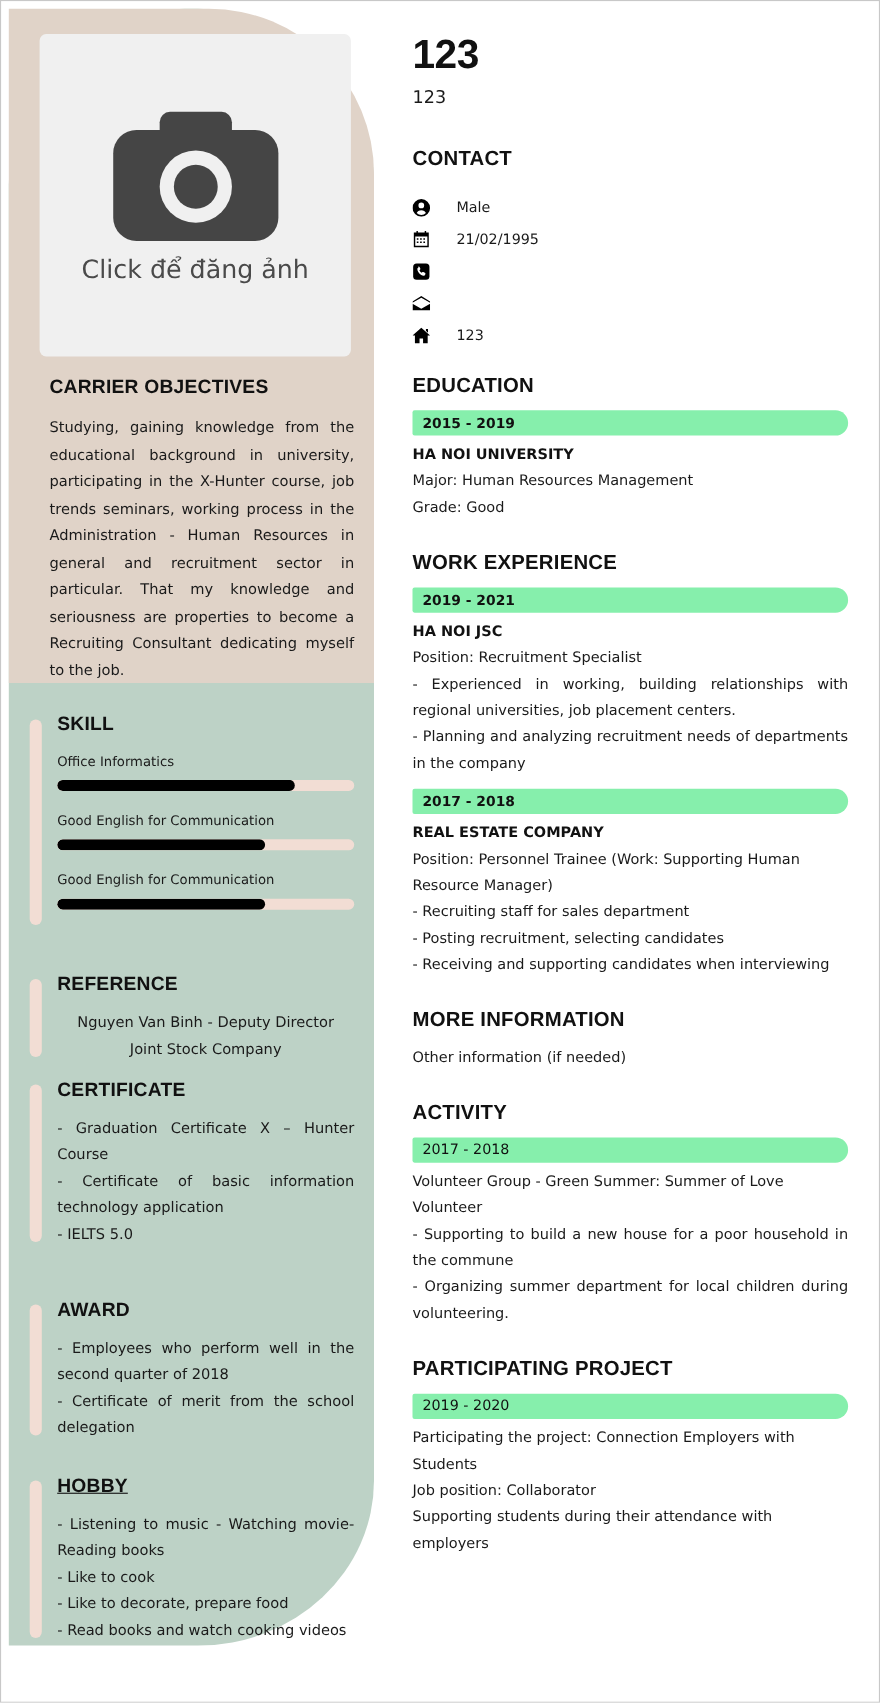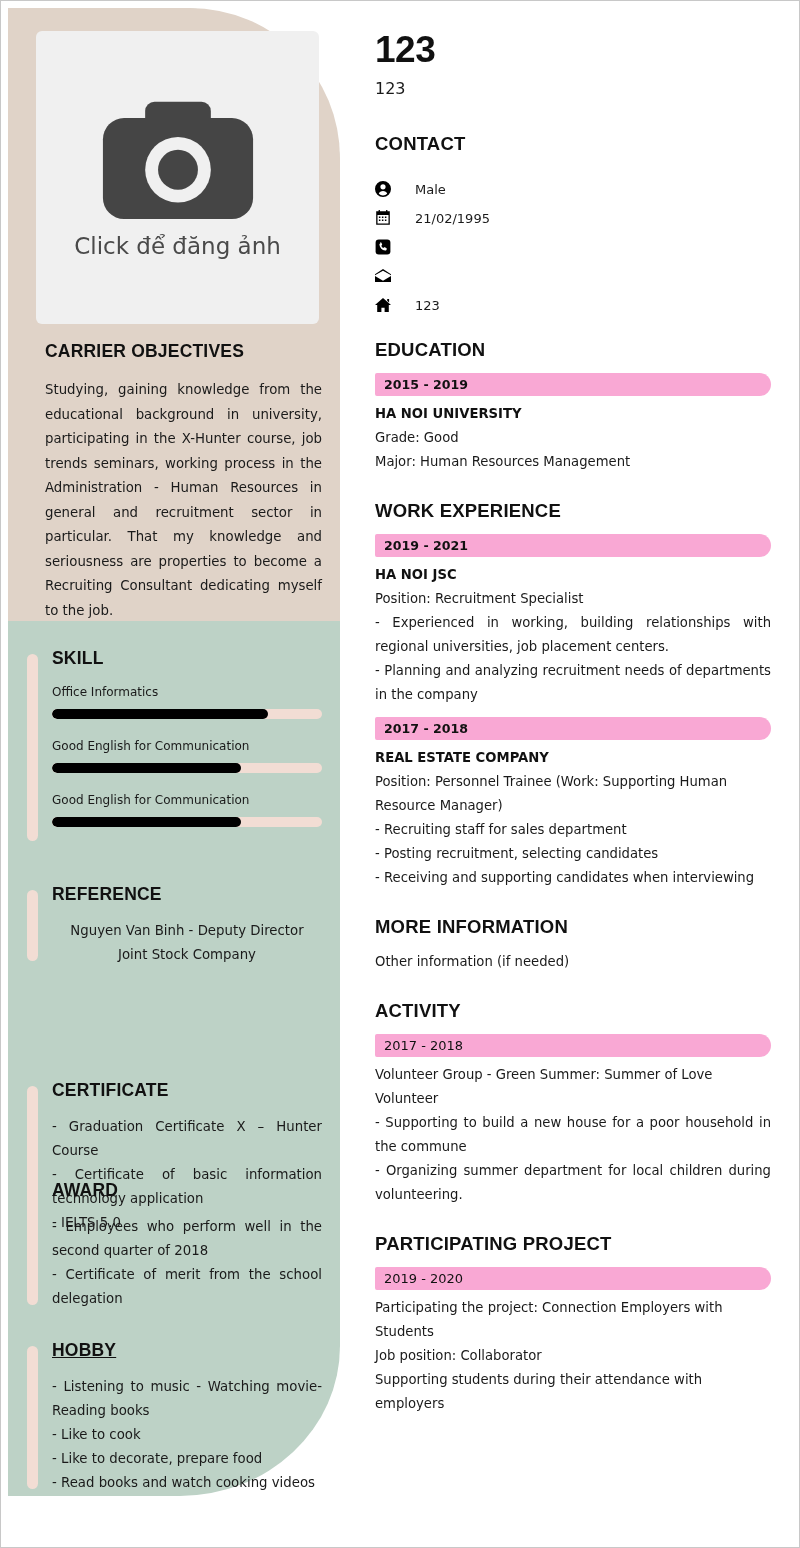--- a/index.html
+++ b/index.html
@@ -129,21 +129,21 @@
   .ref-sec { position: absolute; left: 0; top: 876px; width: 332px; }
   .ref-sec .side-h { margin-bottom: 14px; }
   .side-line {
     font-size: 13.3px;
     line-height: 24px;
     color: #1a1a1a;
     font-family: "DejaVu Sans", sans-serif;
     text-align: center;
   }
 
-  .cert-sec { position: absolute; left: 0; top: 1072px; width: 332px; }
+  .cert-sec { position: absolute; left: 0; top: 972px; width: 332px; }
   .cert-sec .side-h { margin-bottom: 14px; }
   .cert-sec .side-line { text-align: justify; }
 
   .award-sec { position: absolute; left: 0; top: 1172px; width: 332px; }
   .award-sec .side-h { margin-bottom: 14px; }
   .award-sec .side-line { text-align: justify; }
 
   .hobby-sec { position: absolute; left: 0; top: 1332px; width: 332px; }
   .hobby-sec .side-h { margin-bottom: 14px; text-decoration: underline; }
   .hobby-sec .side-line { text-align: justify; }
@@ -196,21 +196,21 @@
     margin-left: 18px;
     font-size: 13px;
     color: #1a1a1a;
     font-family: "DejaVu Sans", sans-serif;
   }
 
   .sec { margin-top: 26px; }
   .sec .main-h { margin-bottom: 12px; }
 
   .date-pill {
-    background: #f9a8d4;
+    background: #86efac;
     border-radius: 2px 12px 12px 2px;
     padding: 4px 10px 4px 9px;
     font-size: 12.6px;
     font-weight: bold;
     color: #111;
     margin-bottom: 6px;
     font-family: "DejaVu Sans", sans-serif;
   }
   .date-pill.light { font-weight: normal; font-size: 13px; }
 
@@ -368,22 +368,22 @@
         </span>
         <span class="c-val">123</span>
       </div>
     </div>
 
     <div class="sec">
       <div class="main-h">EDUCATION</div>
       <div class="entry">
         <div class="date-pill">2015 - 2019</div>
         <div class="org">HA NOI UNIVERSITY</div>
+        <div class="m-line">Major: Human Resources Management</div>
         <div class="m-line">Grade: Good</div>
-        <div class="m-line">Major: Human Resources Management</div>
       </div>
     </div>
 
     <div class="sec">
       <div class="main-h">WORK EXPERIENCE</div>
 
       <div class="entry">
         <div class="date-pill">2019 - 2021</div>
         <div class="org">HA NOI JSC</div>
         <div class="m-line">Position: Recruitment Specialist</div>

